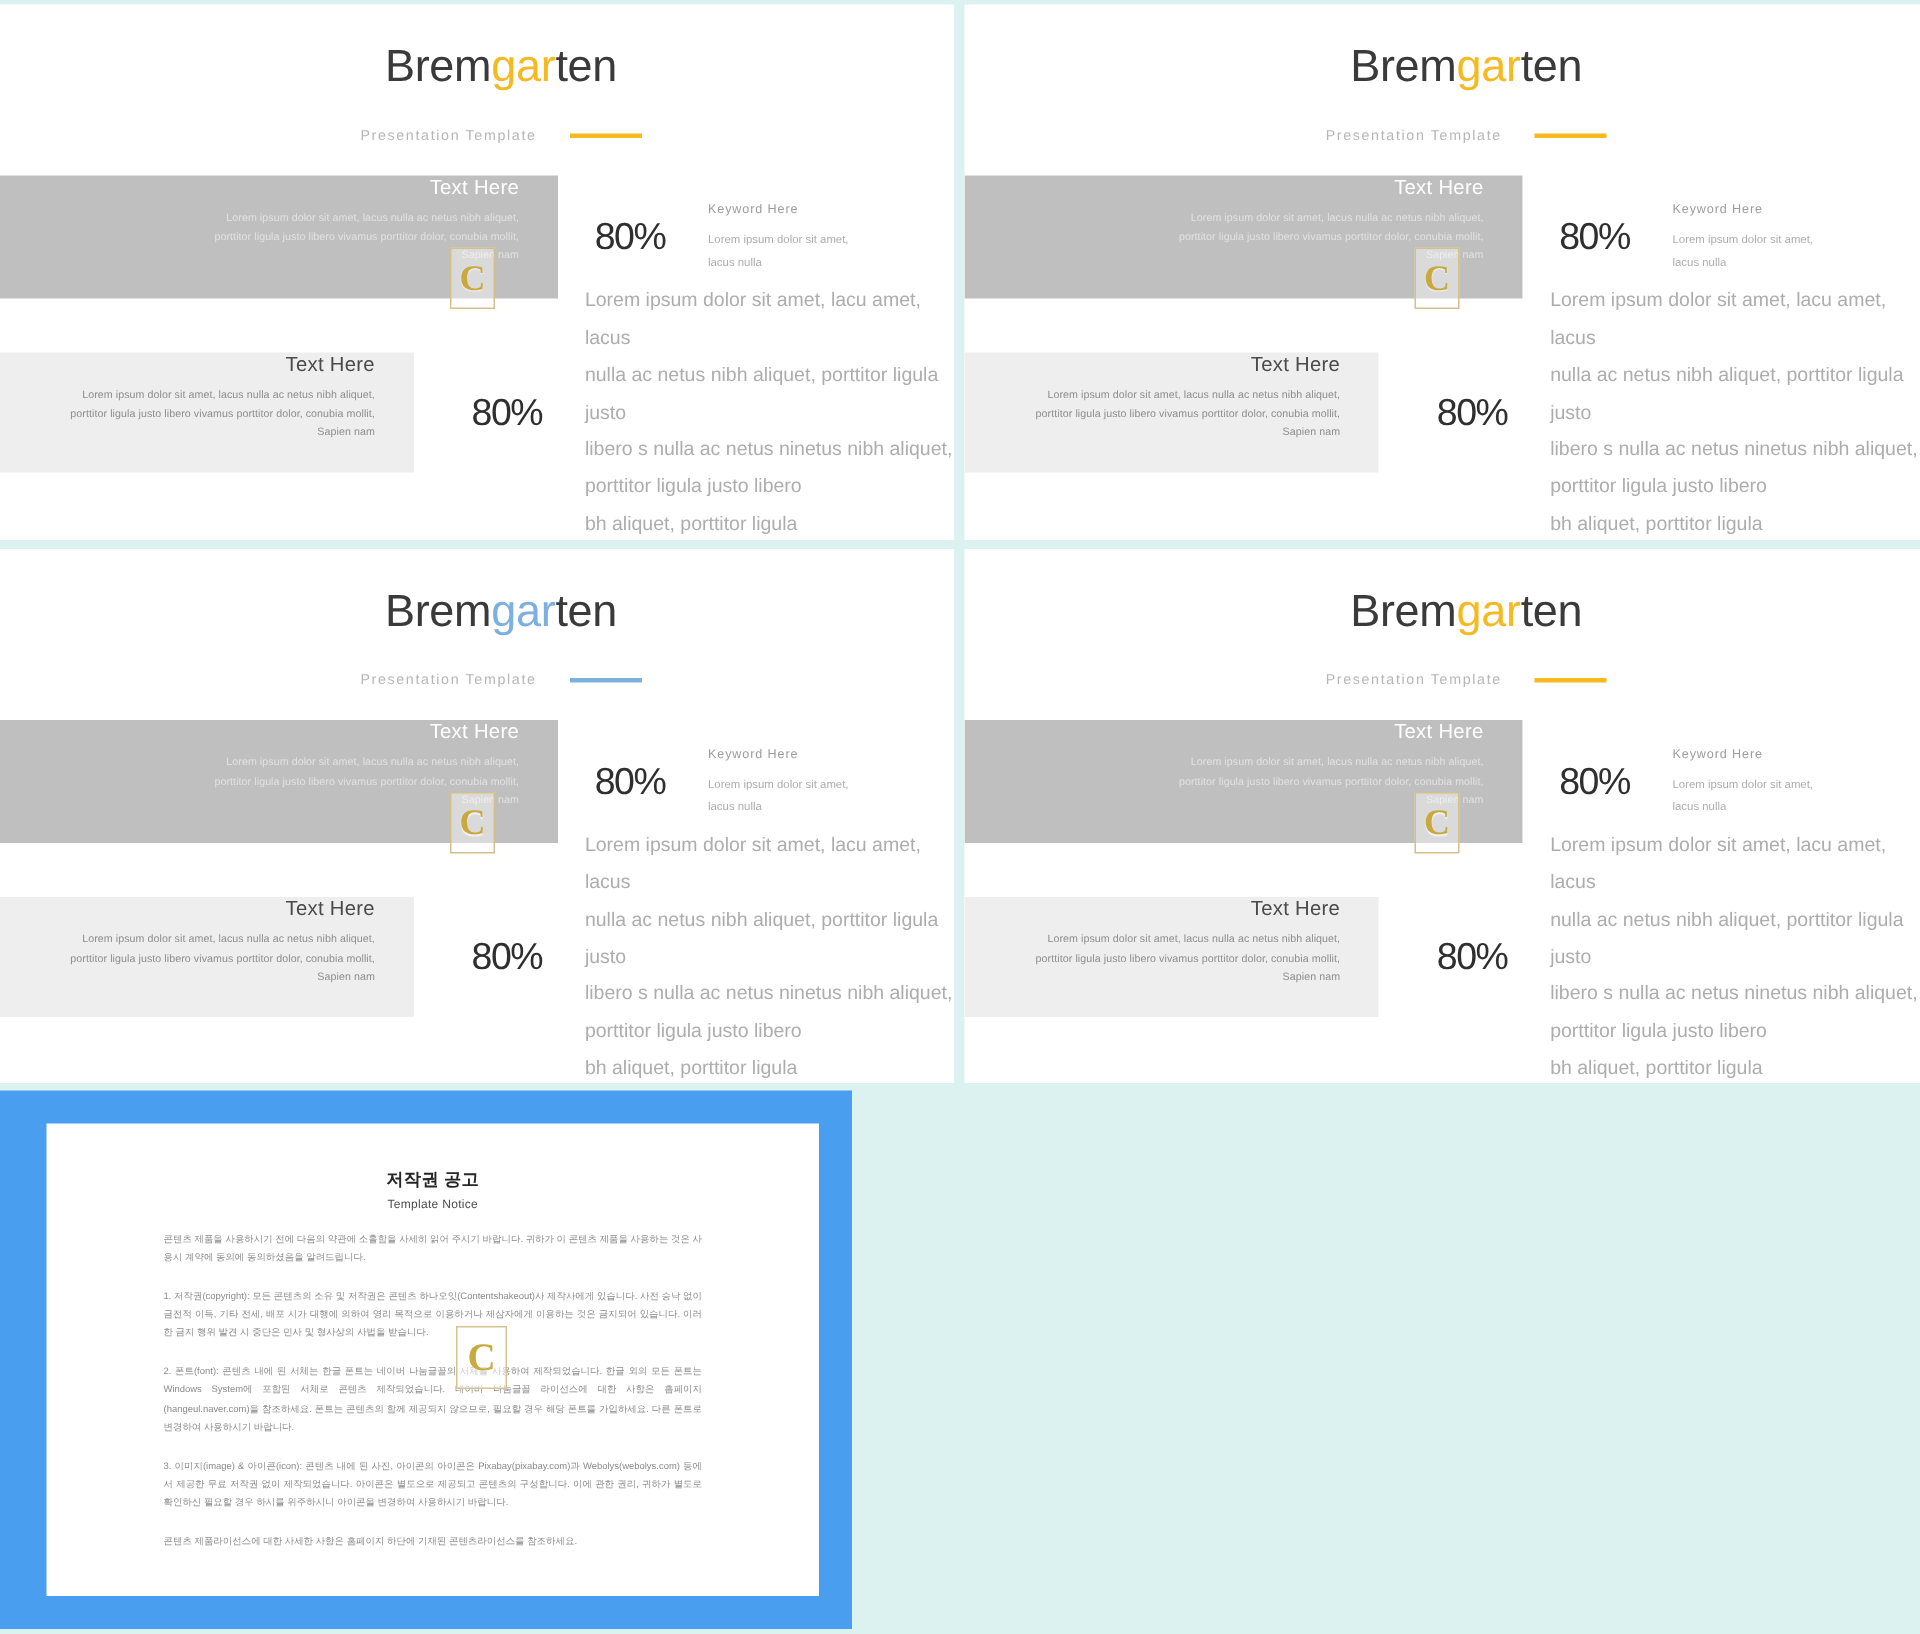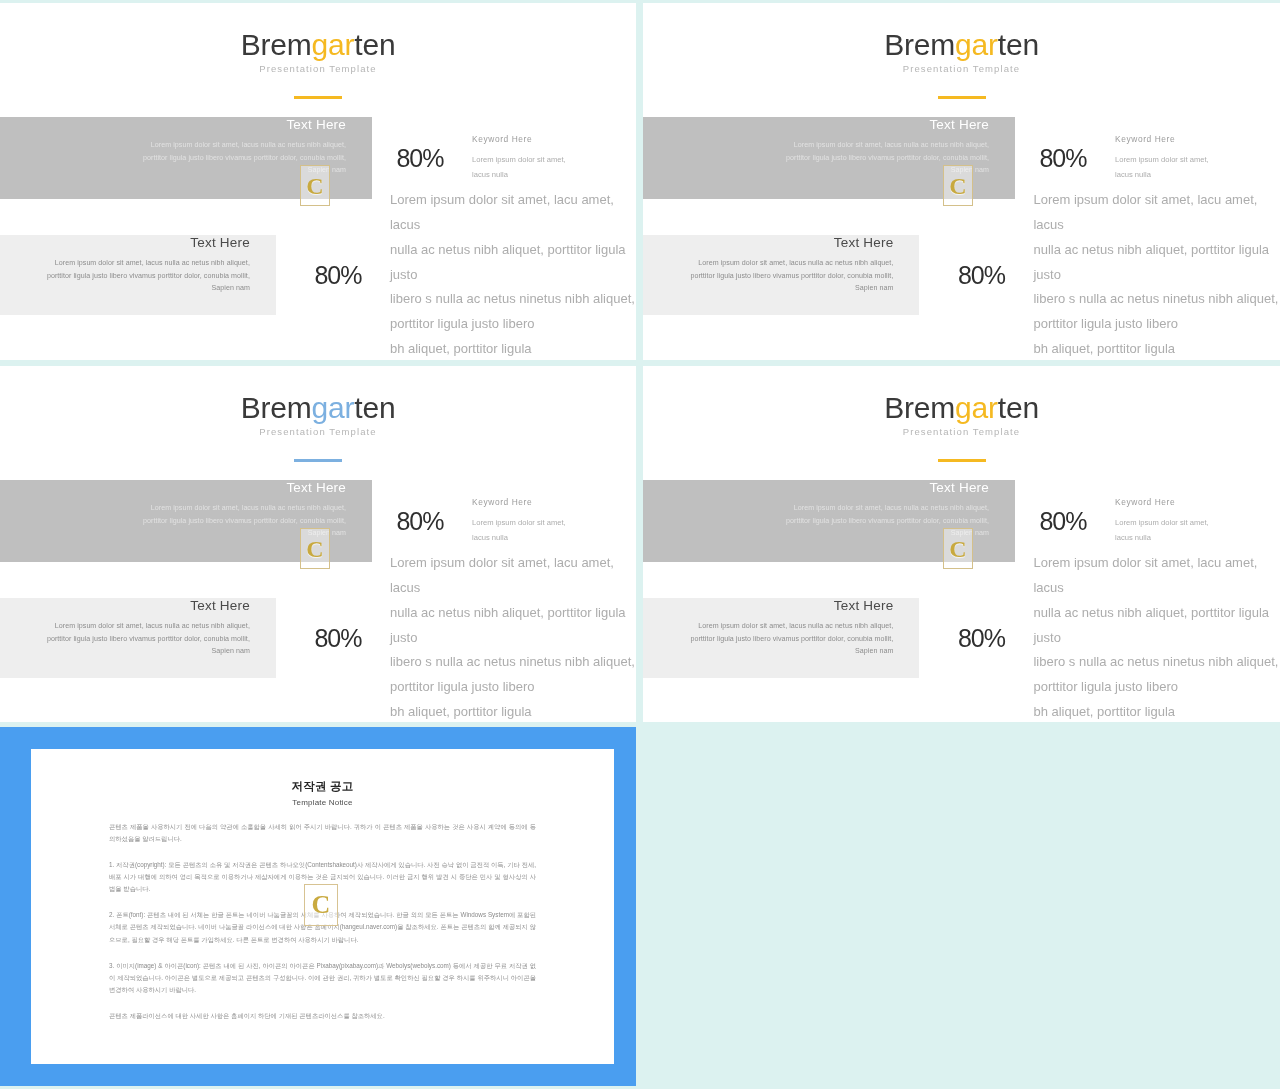--- a/index.html
+++ b/index.html
@@ -14,46 +14,45 @@
   
   .slide {
     position: absolute;
     background: #ffffff;
     overflow: hidden;
   }
   #slide-1 { left: 0;   top: 3px;   width: 636px; height: 357px; }
   #slide-2 { left: 643px; top: 3px; width: 637px; height: 357px; }
   #slide-3 { left: 0;   top: 366px; width: 636px; height: 356px; }
   #slide-4 { left: 643px; top: 366px; width: 637px; height: 356px; }
-  #slide-5 { left: 0;   top: 727px; width: 636px; height: 359px;
+  #slide-5 { left: 0;   top: 727px; width: 568px; height: 359px;
              background: #4a9ef0; padding: 22px 22px 22px 31px; }
 
   
   .slide-header {
-    position: absolute; left: 0; top: 0; width: 100%;
+    position: absolute; left: 16px; top: 0; width: 100%;
     text-align: center;
     padding-top: 26px;
   }
   .brand-title {
     font-size: 30px;
     font-weight: 400;
     letter-spacing: -0.2px;
     color: #3a3a3a;
     line-height: 1.05;
   }
   .brand-title .accent { color: #f5b921; }
   #slide-3 .brand-title .accent { color: #7cb0e0; }
 
   .subtitle-row {
-    margin-top: 2px;
+    margin-top: 24px;
     display: flex;
     align-items: center;
     justify-content: center;
     gap: 22px;
-    flex-direction: column;
   }
   .subtitle {
     font-size: 9.5px;
     letter-spacing: 1.1px;
     color: #b6b6b6;
     white-space: nowrap;
   }
   .accent-rule {
     width: 48px; height: 3px;
     background: #f5b921;

